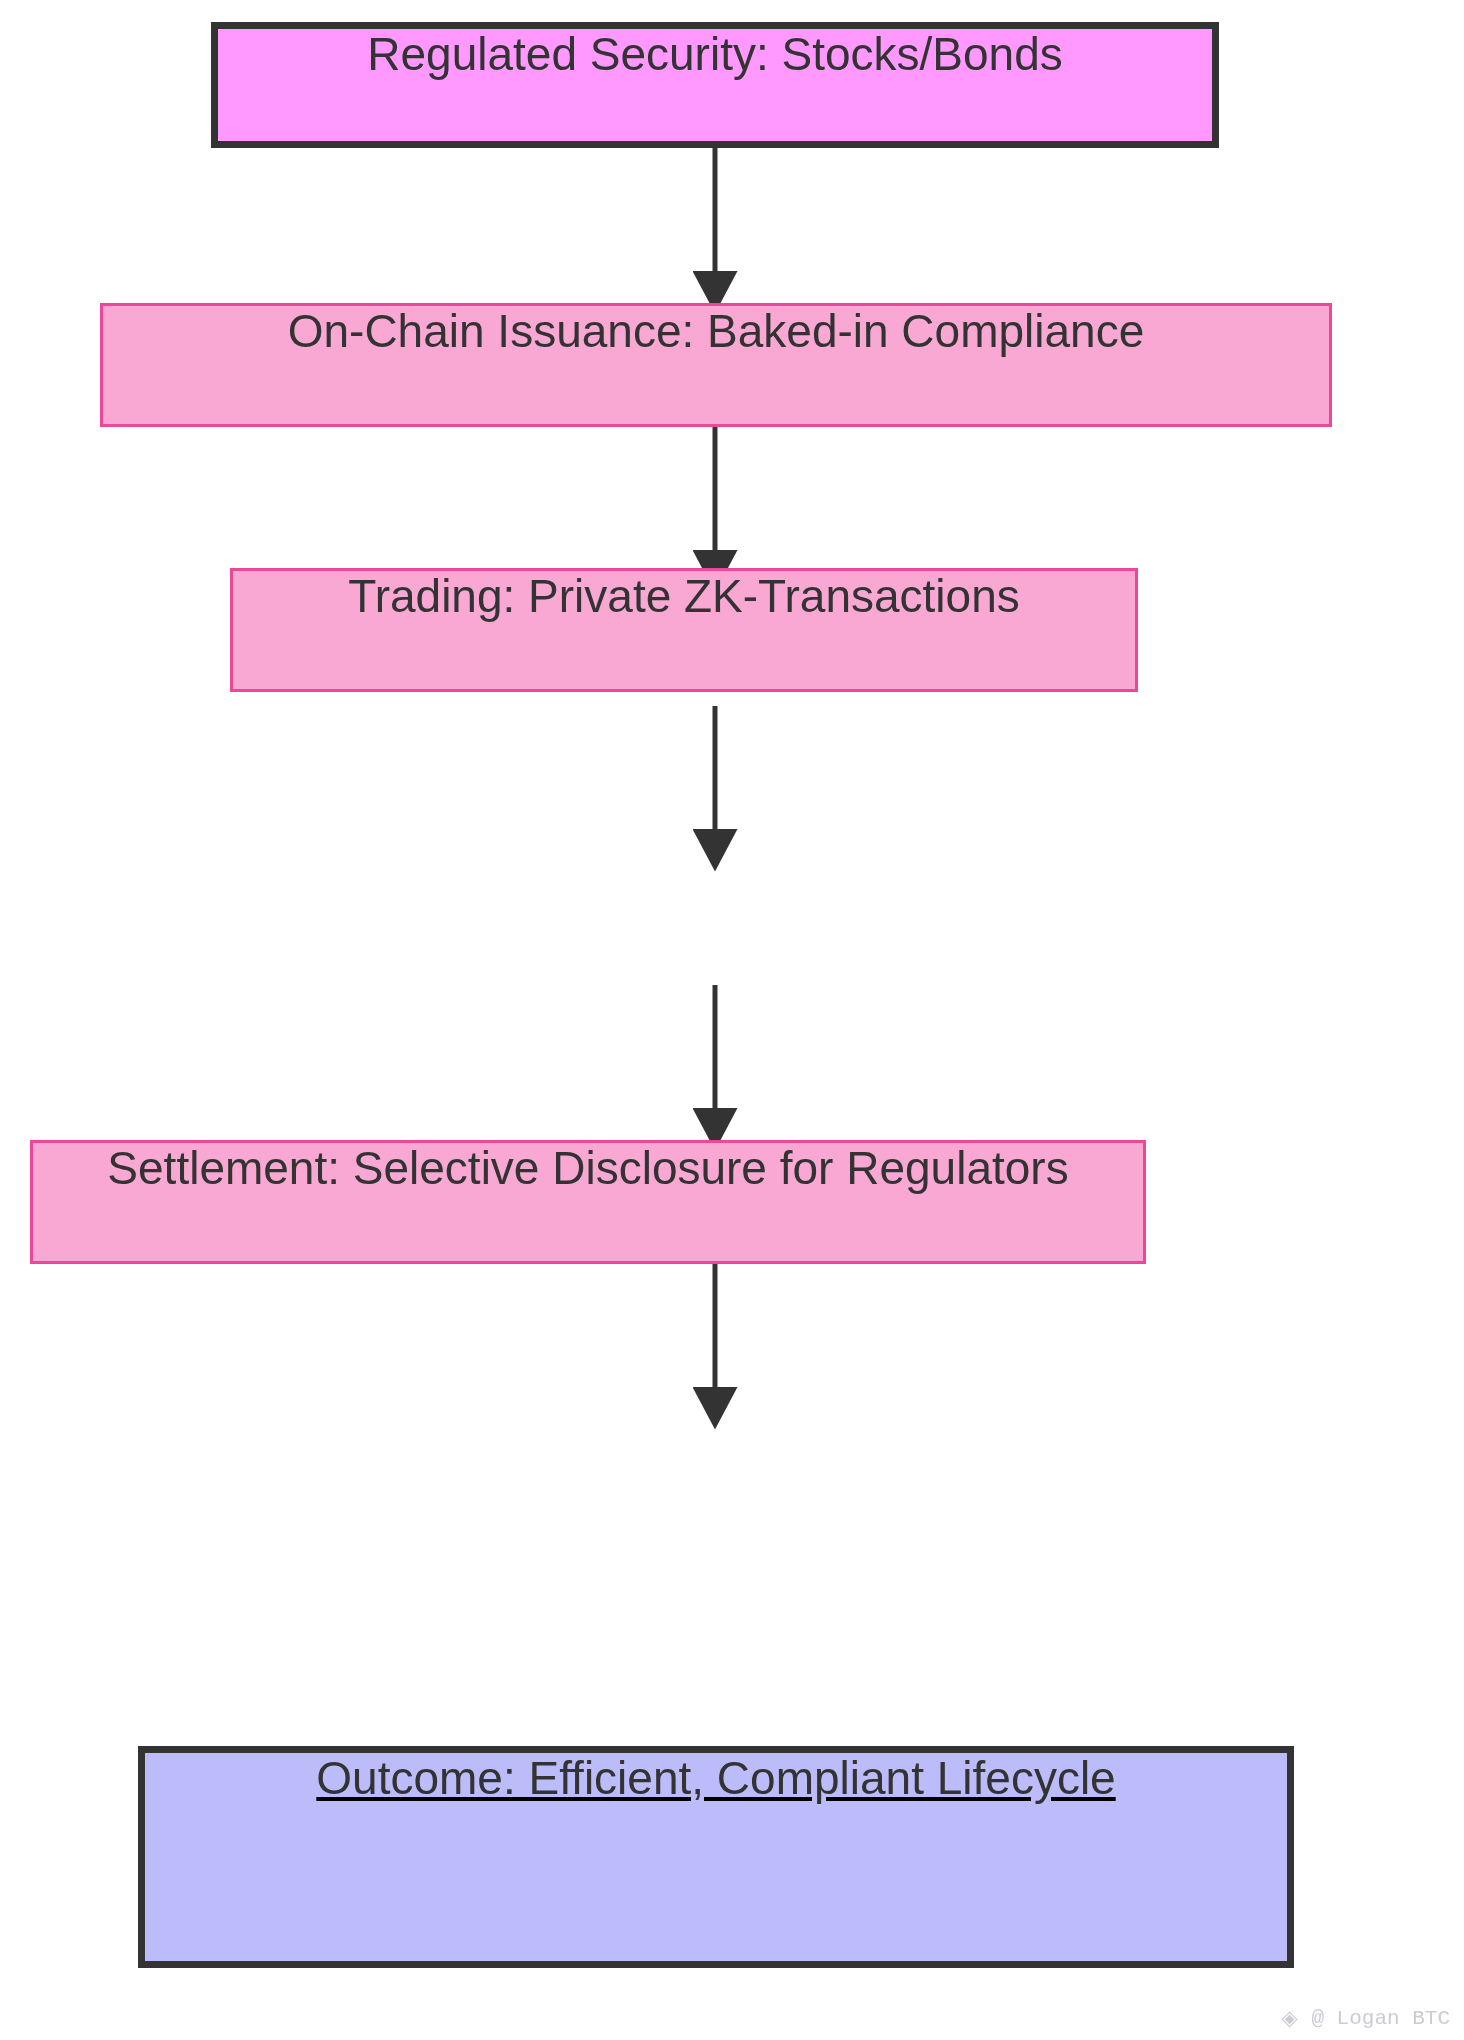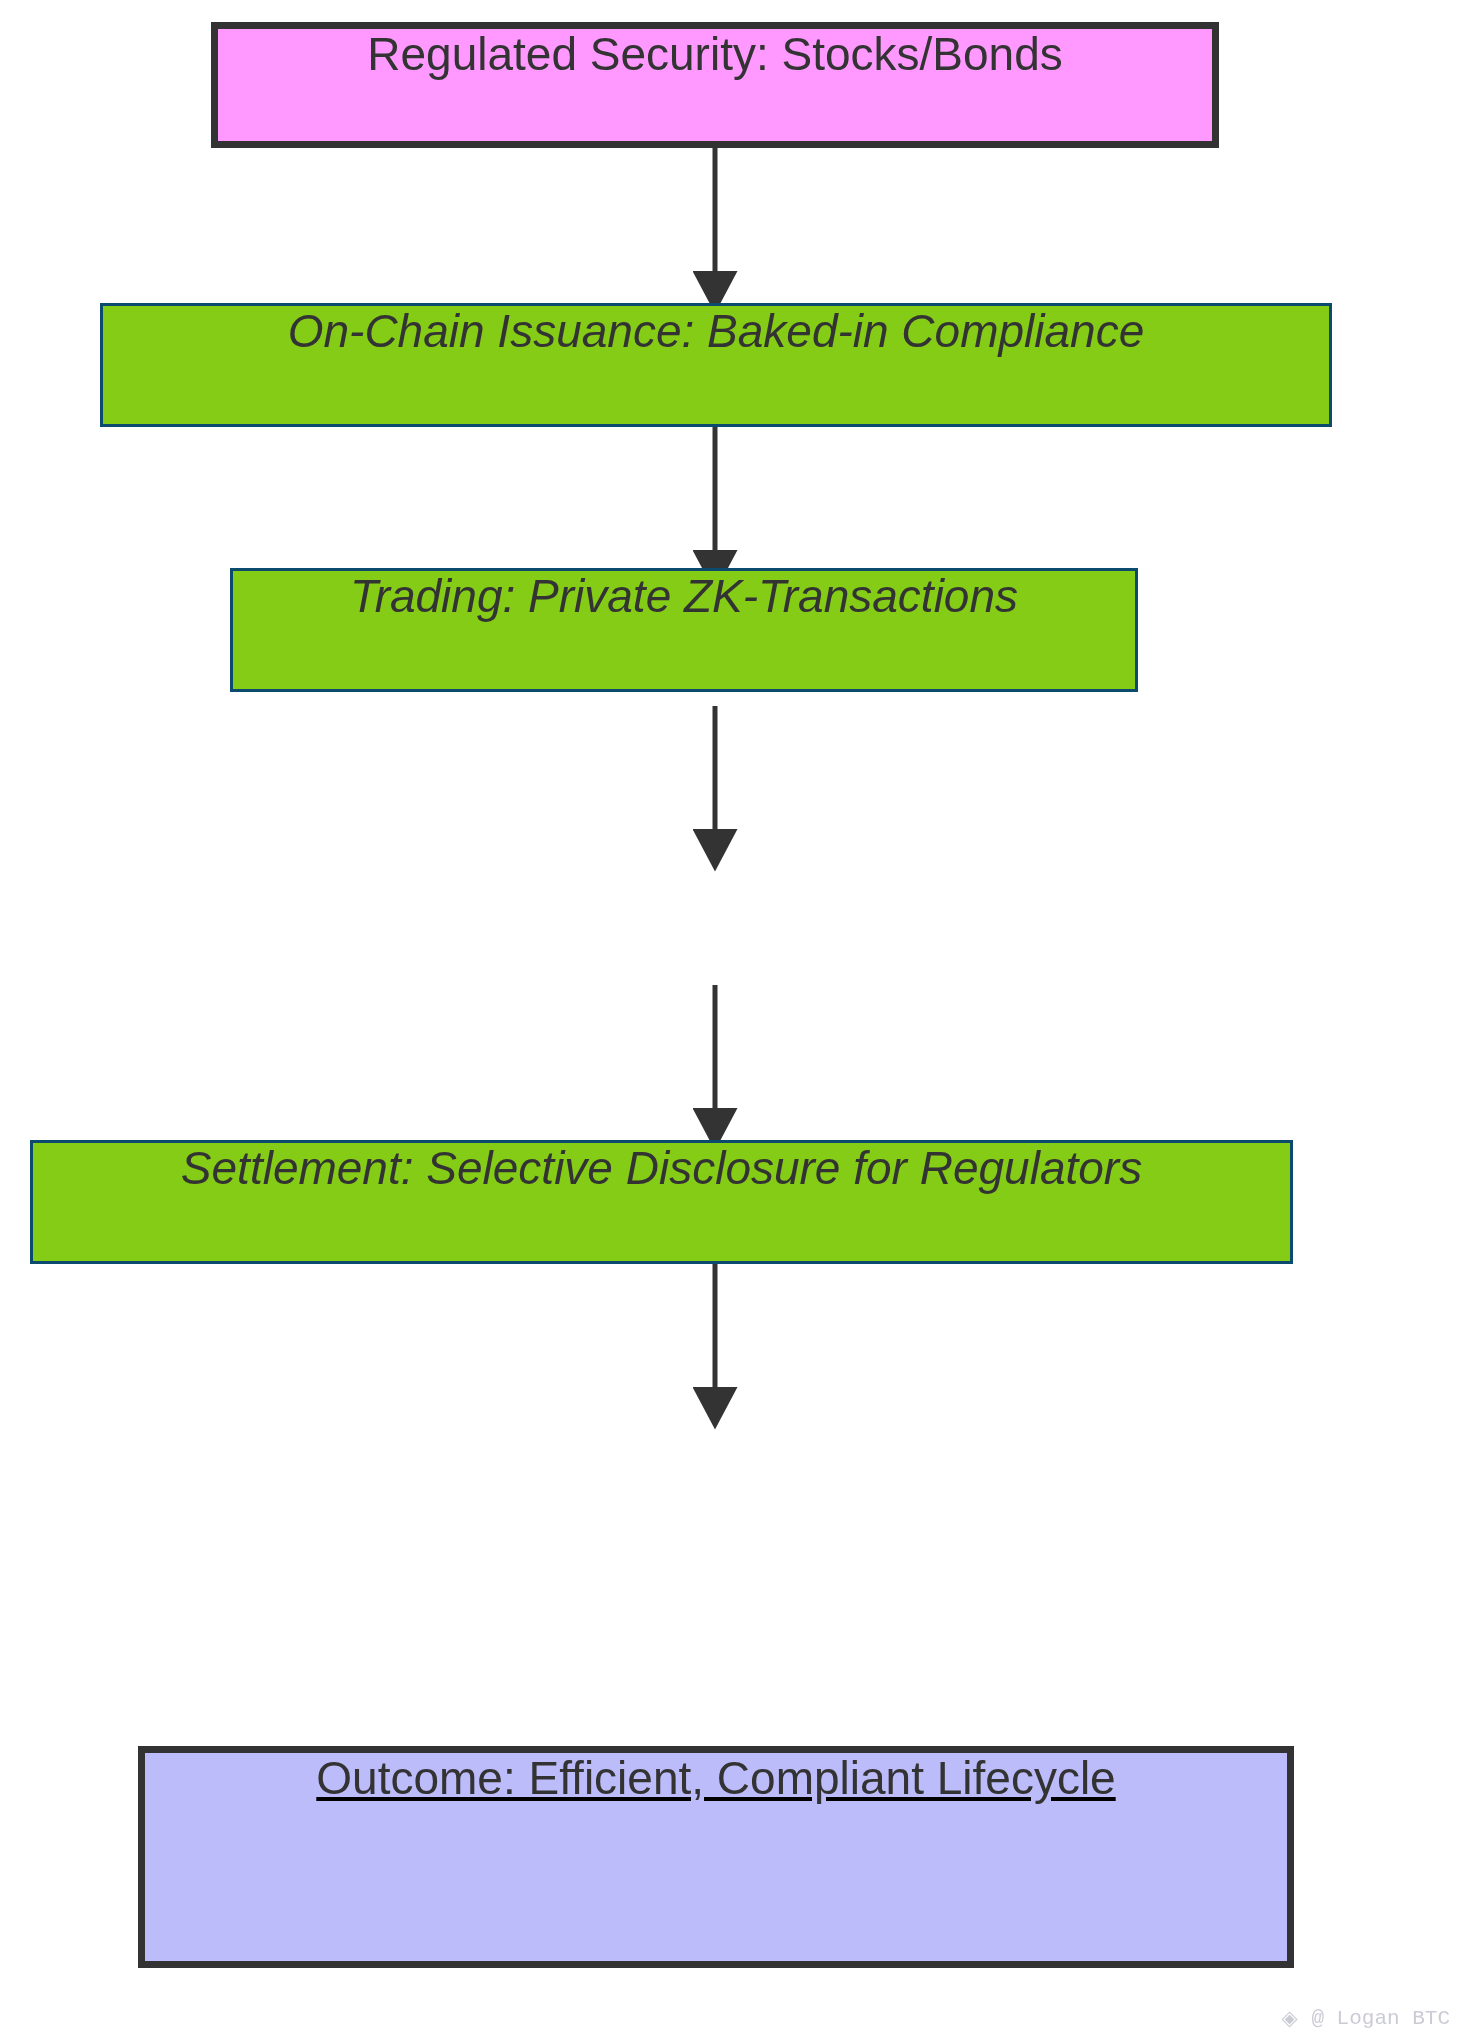--- a/index.html
+++ b/index.html
@@ -42,23 +42,22 @@
   }
 
   
   .node-terminal-start {
     background: #ff99ff;
     border: 7px solid #333333;
   }
 
   
   .node-process {
-    background: #84cc16;
-    border: 3px solid #0c4a6e;
-    font-style: italic;
+    background: #f9a8d4;
+    border: 3px solid #ec4899;
   }
 
   
   .node-terminal-end {
     background: #bcbcfa;
     border: 7px solid #333333;
   }
 
   
   .edge {
@@ -133,21 +132,21 @@
 
   <div class="node node-process" style="left:100px; top:303px; width:1232px; height:124px;">
     <span class="node-label">On-Chain Issuance: Baked-in Compliance</span>
   </div>
 
   <div class="node node-process" style="left:230px; top:568px; width:908px; height:124px;">
     <span class="node-label">Trading: Private ZK-Transactions</span>
   </div>
 
 
-  <div class="node node-process" style="left:30px; top:1140px; width:1263px; height:124px;">
+  <div class="node node-process" style="left:30px; top:1140px; width:1116px; height:124px;">
     <span class="node-label">Settlement: Selective Disclosure for Regulators</span>
   </div>
 
   <div class="node node-terminal-end" style="left:138px; top:1746px; width:1156px; height:222px;text-decoration:underline;">
     <span class="node-label">Outcome: Efficient, Compliant Lifecycle</span>
   </div>
 
   <div id="watermark">
     <span class="wm-logo">◈</span>
     <span class="wm-text">@ Logan BTC</span>

